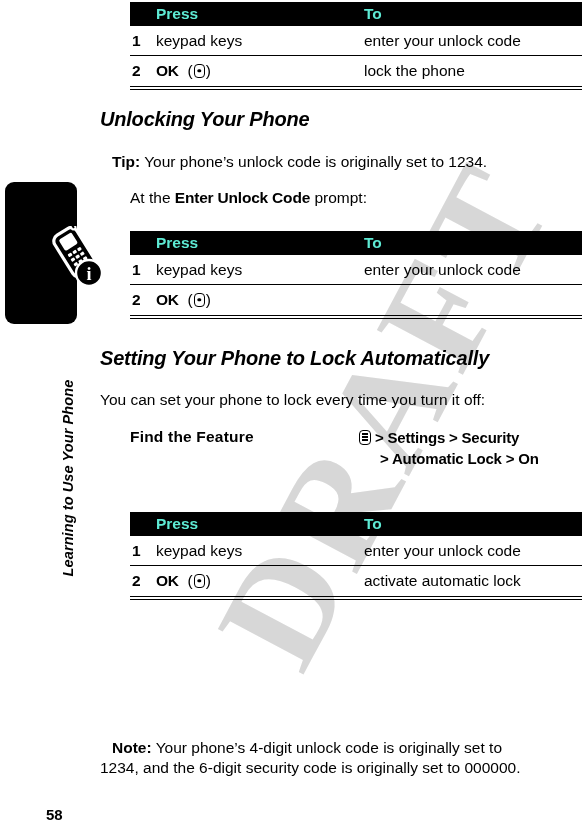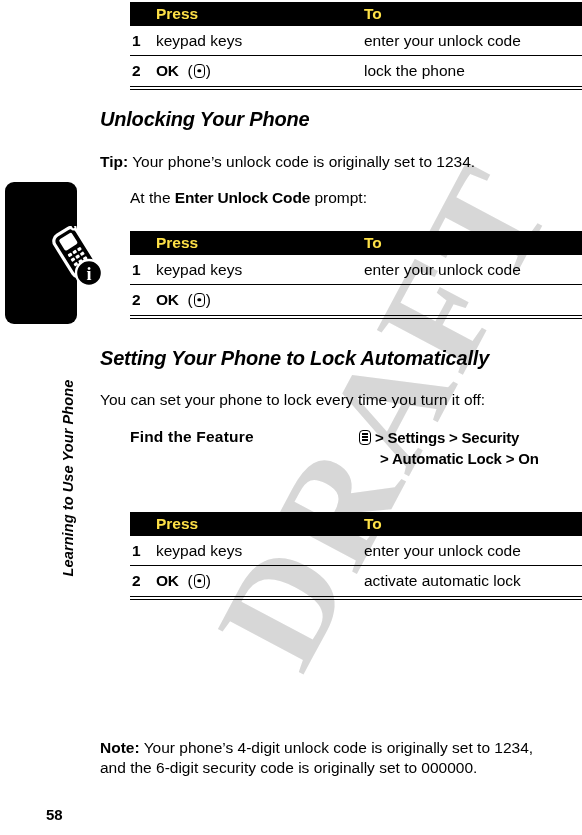--- a/index.html
+++ b/index.html
@@ -65,21 +65,21 @@
     position:absolute; left:46px; top:806px;
     font-size:15px; font-weight:bold;
   }
 
   
   .col{ position:absolute; left:100px; width:482px; }
 
   
   .tbl{ position:absolute; left:130px; width:452px; }
   .tbl .thead{
-    background:#000; color:#fde047;
+    background:#000; color:#5eead4;
     height:24px;
     display:flex; align-items:center;
     font-weight:bold; font-size:15.5px;
   }
   .tbl .row{
     display:flex; align-items:center;
     height:30px;
     border-bottom:1px solid #000;
     font-size:15.5px;
   }
@@ -133,21 +133,21 @@
     letter-spacing:-.2px;
   }
   h1.big{
     font-size:25.5px;
     font-weight:bold;
     font-style:italic;
     line-height:1.15;
     letter-spacing:-.3px;
   }
   p.body{ font-size:15.5px; line-height:1.32; }
-  .lead{ font-weight:bold; }
+  .lead{ font-weight:bold;margin-left:12px; }
   .screen{ font-weight:bold; letter-spacing:-.2px; }
 
   
   .fff-label{
     position:absolute; left:130px;
     font-size:15.5px; font-weight:bold;
     letter-spacing:.2px;
   }
   .fff-path{
     position:absolute; left:359px;

